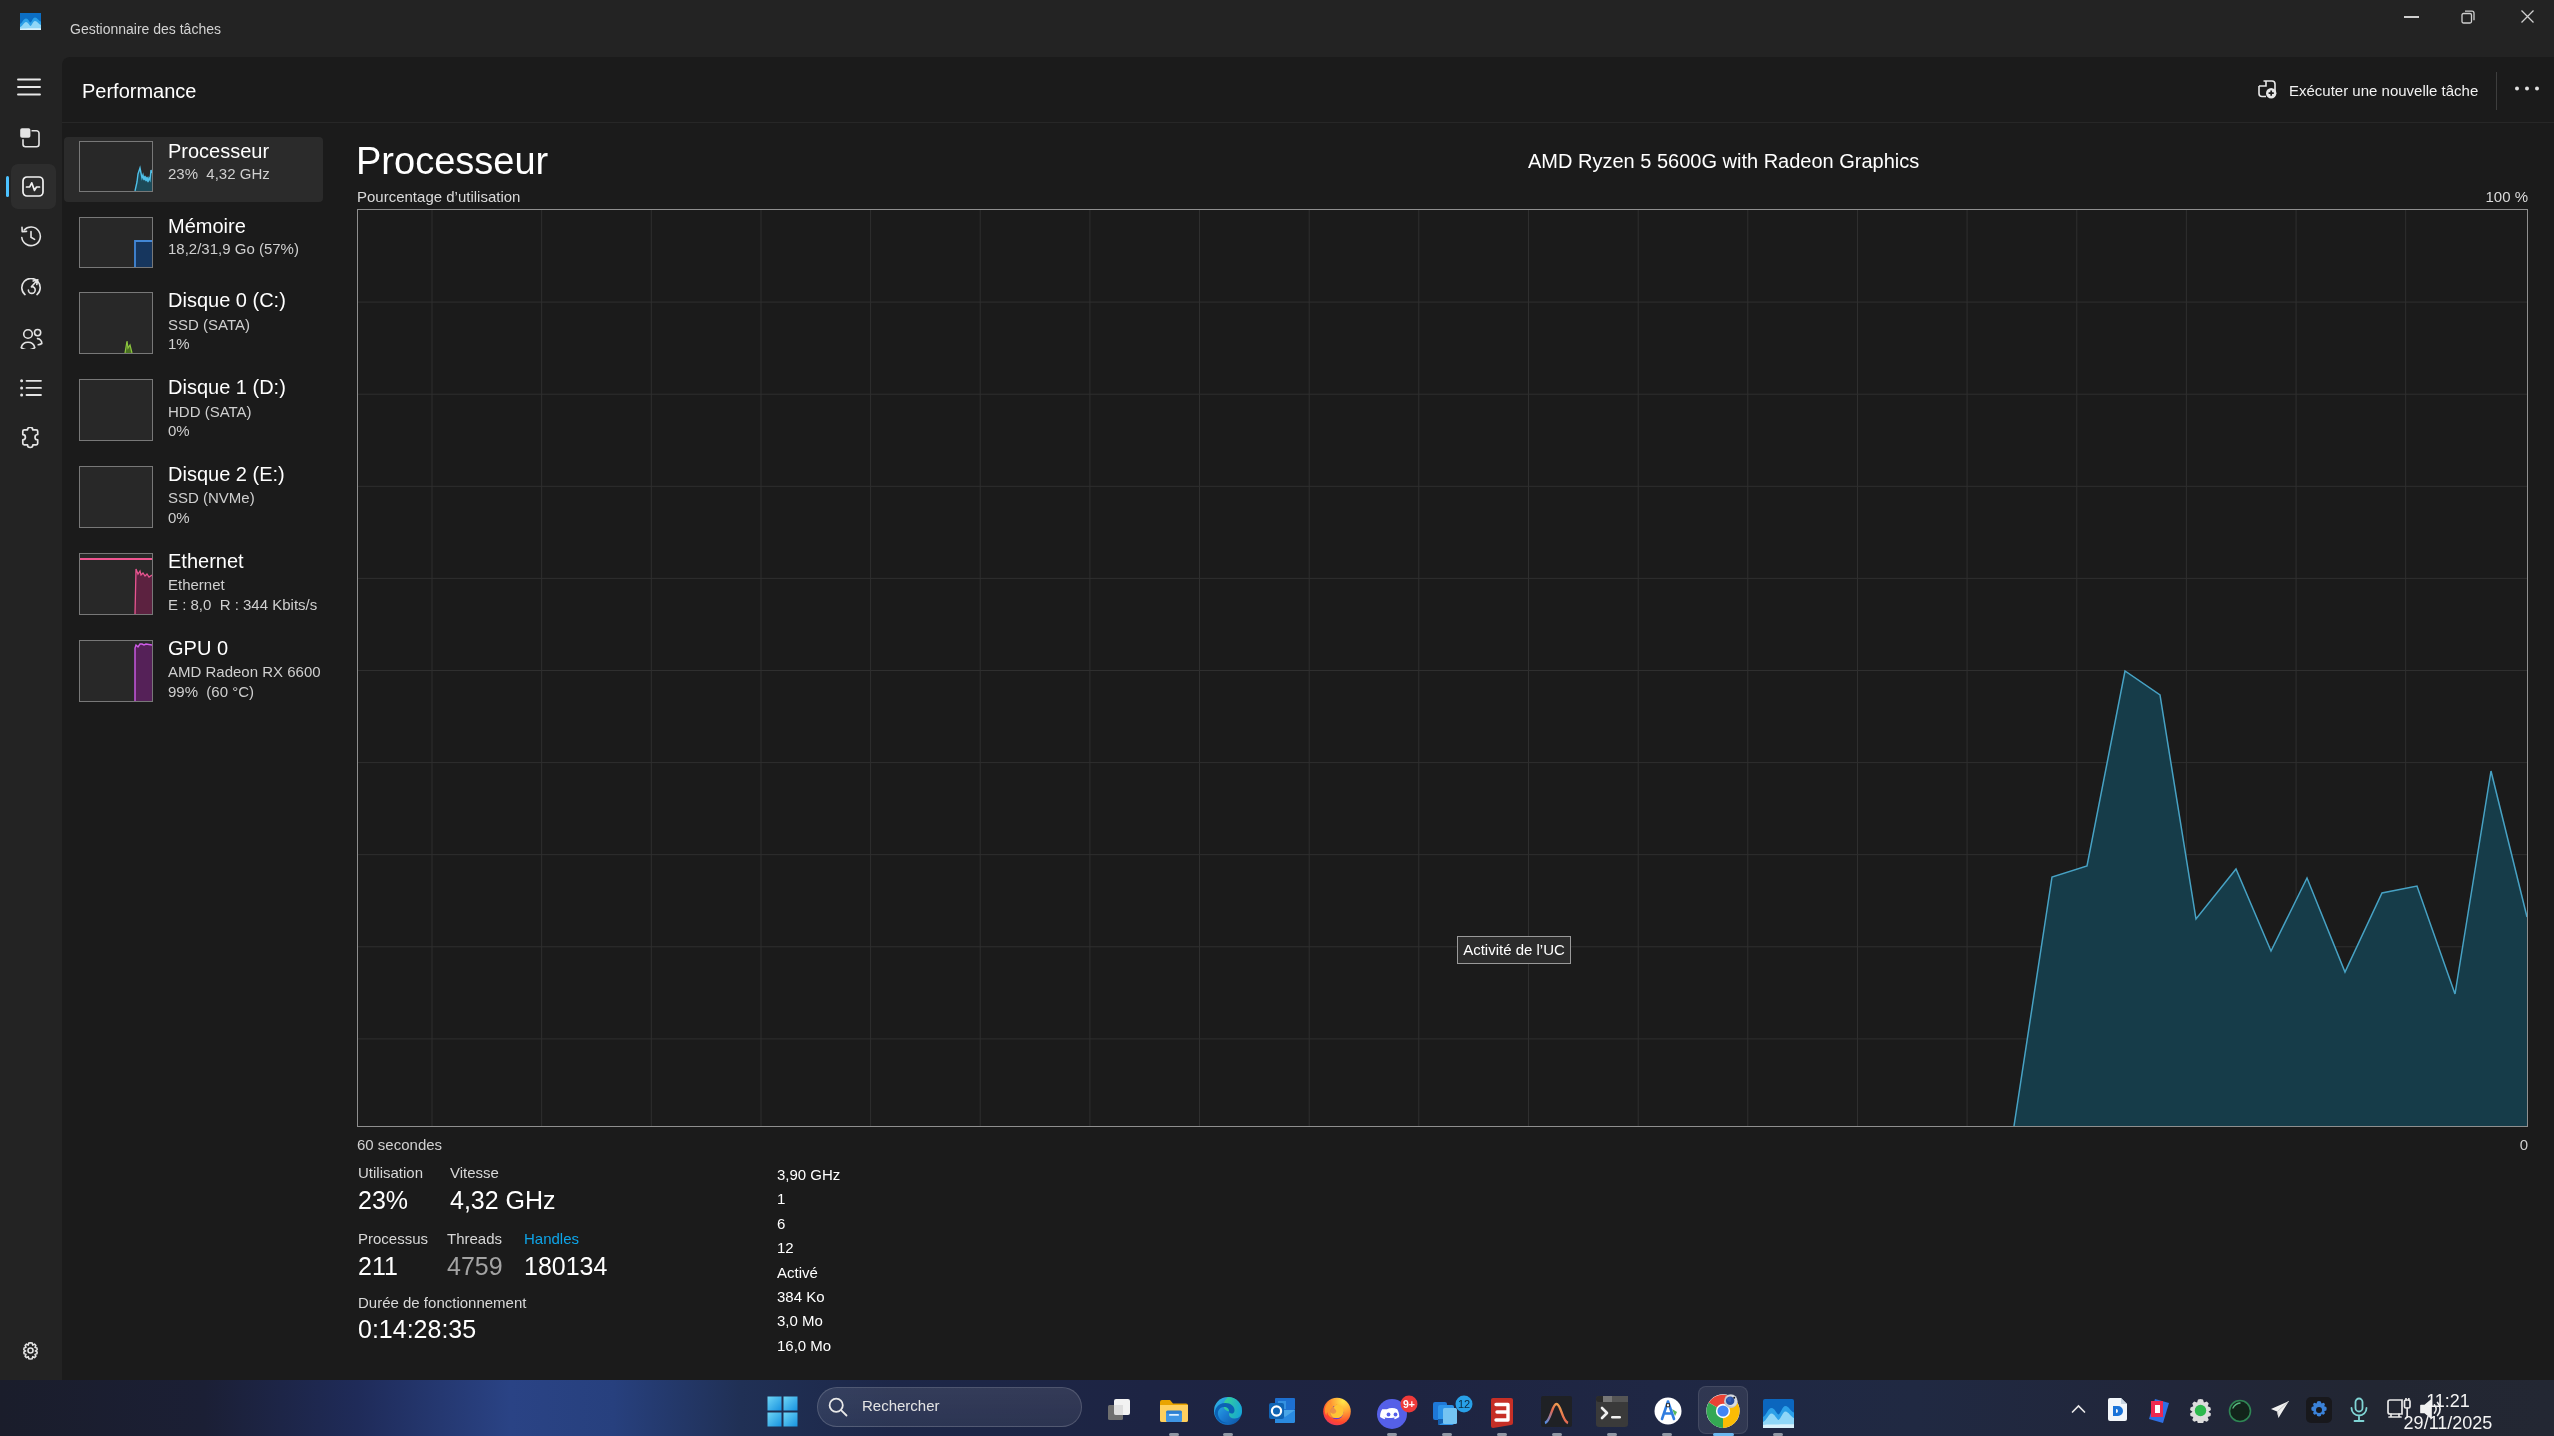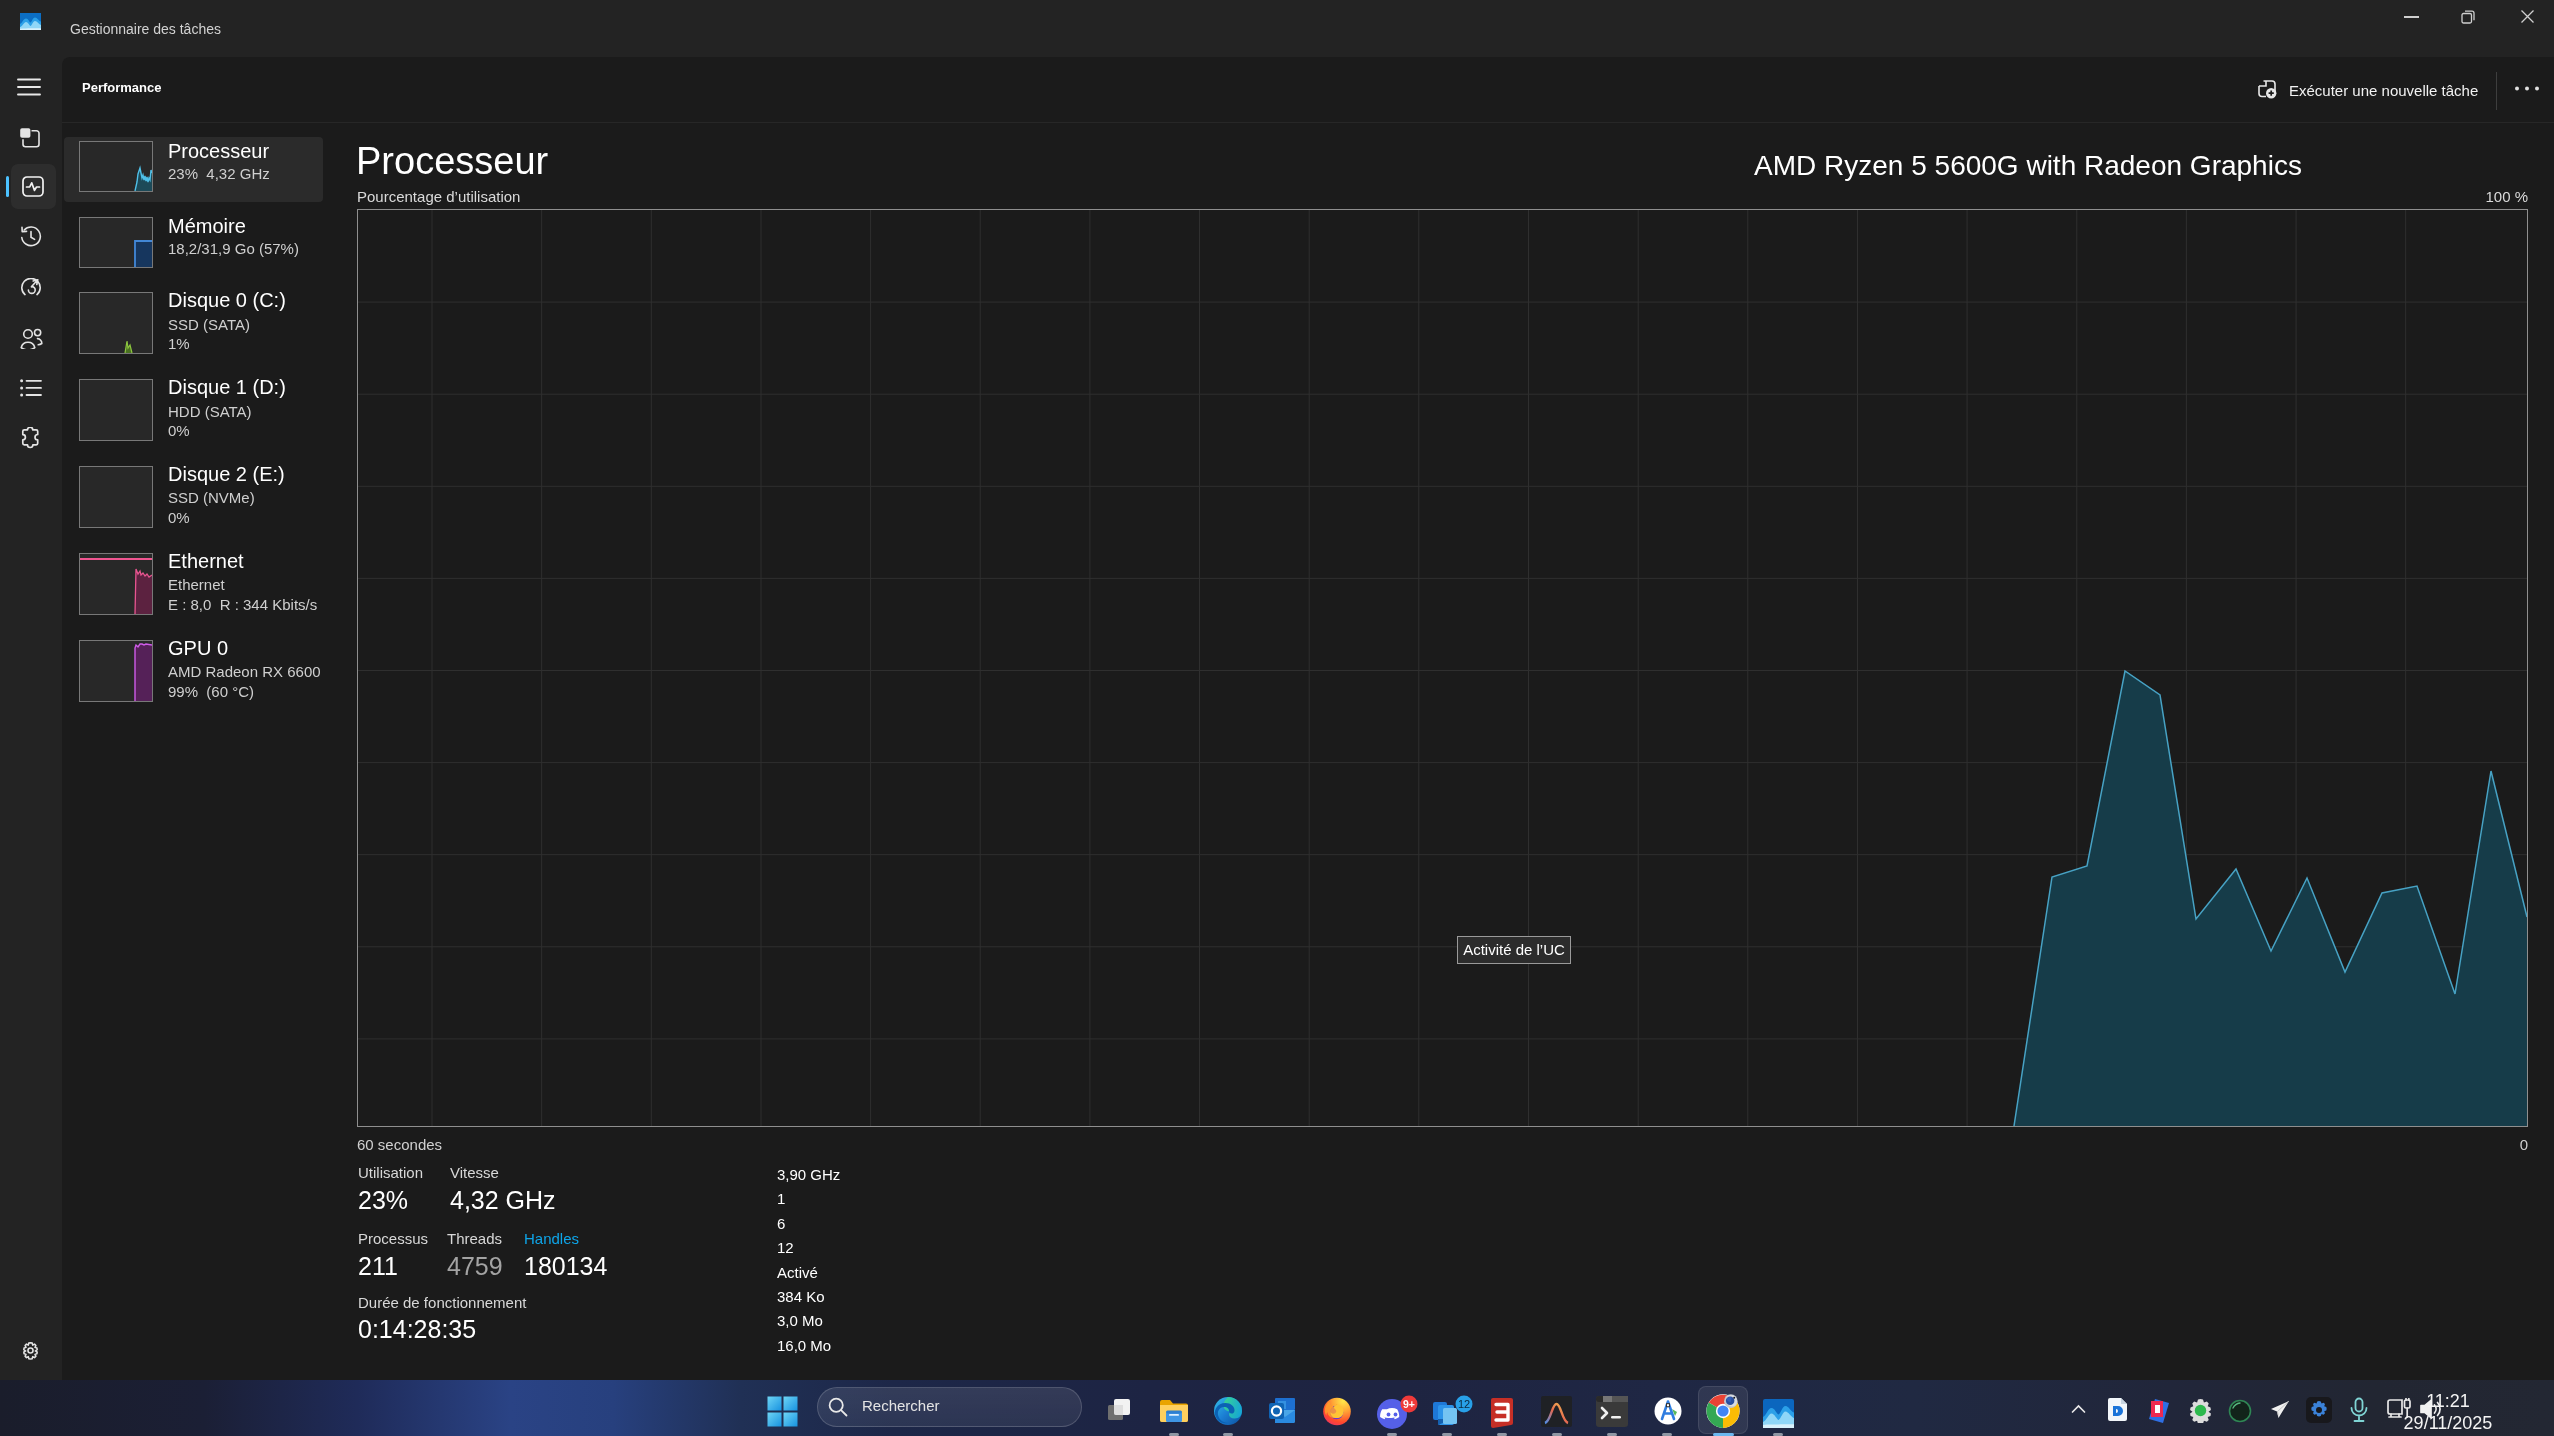--- a/index.html
+++ b/index.html
@@ -77,21 +77,21 @@
 
   <svg class="abs" style="left:21px;top:1341px" width="19" height="19" viewBox="0 0 24 24" fill="none" stroke="#e4e4e4" stroke-width="2">
     <circle cx="12" cy="12" r="3.2"></circle>
     <path d="M12 2.2 l2 0.4 0.8 2.4 2.4 -0.9 1.5 1.6 -0.9 2.4 2.3 0.9 0.3 2 -2 1.5 0 0 2 1.5 -0.3 2 -2.3 0.9 0.9 2.4 -1.5 1.6 -2.4 -0.9 -0.8 2.4 -2 0.4 -2 -0.4 -0.8 -2.4 -2.4 0.9 -1.5 -1.6 0.9 -2.4 -2.3 -0.9 -0.3 -2 2 -1.5 0 0 -2 -1.5 0.3 -2 2.3 -0.9 -0.9 -2.4 1.5 -1.6 2.4 0.9 0.8 -2.4 z"></path>
   </svg>
 </div>
 
 <div id="panel">
 
   <div class="abs" style="left:0;top:0;width:2492px;height:66px;border-bottom:1px solid rgba(255,255,255,0.055)"></div>
-  <div class="abs" style="left:20px;top:23px;font-size:13px;font-weight:700;color:#fff">Performance</div>
+  <div class="abs" style="left:20px;top:23px;font-size:20px;font-weight:400;color:#fff">Performance</div>
   <svg class="abs" style="left:2196px;top:23px" width="21" height="21" viewBox="0 0 21 21" fill="none" stroke="#e8e8e8" stroke-width="1.6">
     <path d="M5.5 1 h8.5 a3 3 0 0 1 3 3 v8.5"></path>
     <path d="M1 6 h7 v-5"></path>
     <path d="M1 6 v7.5 a3 3 0 0 0 3 3 h4"></path>
     <circle cx="13.2" cy="13.2" r="5.2" fill="#e8e8e8" stroke="none"></circle>
     <path d="M13.2 10.6 v5.2 M10.6 13.2 h5.2" stroke="#1b1b1b" stroke-width="1.7"></path>
   </svg>
   <div class="abs" style="left:2227px;top:25px;font-size:15px;color:#f2f2f2">Exécuter une nouvelle tâche</div>
   <div class="abs" style="left:2434px;top:15px;width:1px;height:38px;background:#3e3e3e"></div>
   <svg class="abs" style="left:2452px;top:29px" width="26" height="5" viewBox="0 0 26 5">
@@ -155,21 +155,21 @@
     <svg width="72" height="60" viewBox="0 0 72 60">
       <polygon points="55,60 55,7 56,4 58,6 60,3 62,3 64,4 66,3 72,4 72,60" fill="#552158"></polygon>
       <polyline points="55,60 55,7 56,4 58,6 60,3 62,3 64,4 66,3 72,4" fill="none" stroke="#cf5ce8" stroke-width="1.4"></polyline>
     </svg>
   </div>
   <div class="abs" style="left:106px;top:580px;font-size:20px;color:#fff">GPU 0</div>
   <div class="abs" style="left:106px;top:606px;font-size:15px;color:#cfcfcf">AMD Radeon RX 6600</div>
   <div class="abs" style="left:106px;top:626px;font-size:15px;color:#cfcfcf">99%&nbsp; (60 °C)</div>
 
   <div class="abs" style="left:294px;top:83px;font-size:38px;font-weight:300;color:#fff">Processeur</div>
-  <div class="abs" style="left:1466px;top:93px;width:1000px;text-align:center;font-size:28px;color:#fff">AMD Ryzen 5 5600G with Radeon Graphics</div>
+  <div class="abs" style="left:1466px;top:93px;width:1000px;text-align:left;font-size:20px;color:#fff">AMD Ryzen 5 5600G with Radeon Graphics</div>
   <div class="abs" style="left:295px;top:131px;font-size:15px;color:#dadada">Pourcentage d’utilisation</div>
   <div class="abs" style="left:2366px;top:131px;width:100px;text-align:right;font-size:15px;color:#dadada">100 %</div>
 
   <div class="abs" style="left:295px;top:152px;width:2171px;height:918px;border:1px solid #8f8f8f;background:#1b1b1b">
     <svg width="2169" height="916" viewBox="0 0 2169 916">
       <path d="M74.0 0V916M183.7 0V916M293.3 0V916M403.0 0V916M512.6 0V916M622.2 0V916M731.9 0V916M841.5 0V916M951.2 0V916M1060.8 0V916M1170.5 0V916M1280.2 0V916M1389.8 0V916M1499.5 0V916M1609.1 0V916M1718.8 0V916M1828.4 0V916M1938.1 0V916M2047.7 0V916M0 92.1H2169M0 184.2H2169M0 276.3H2169M0 368.4H2169M0 460.5H2169M0 552.6H2169M0 644.7H2169M0 736.8H2169M0 828.9H2169" stroke="#2f2f2f" stroke-width="1" fill="none"></path>
       <polygon points="1656,916 1694,667 1729,656 1767,461 1802,485 1838,709 1878,659 1913,741 1949,668 1987,762 2024,683 2059,676 2097,784 2133,561 2169,707 2169,916 1656,916" fill="#163c49"></polygon>
       <polyline points="1656,916 1694,667 1729,656 1767,461 1802,485 1838,709 1878,659 1913,741 1949,668 1987,762 2024,683 2059,676 2097,784 2133,561 2169,707" fill="none" stroke="#47a2c4" stroke-width="1.5"></polyline>
     </svg>
   </div>

